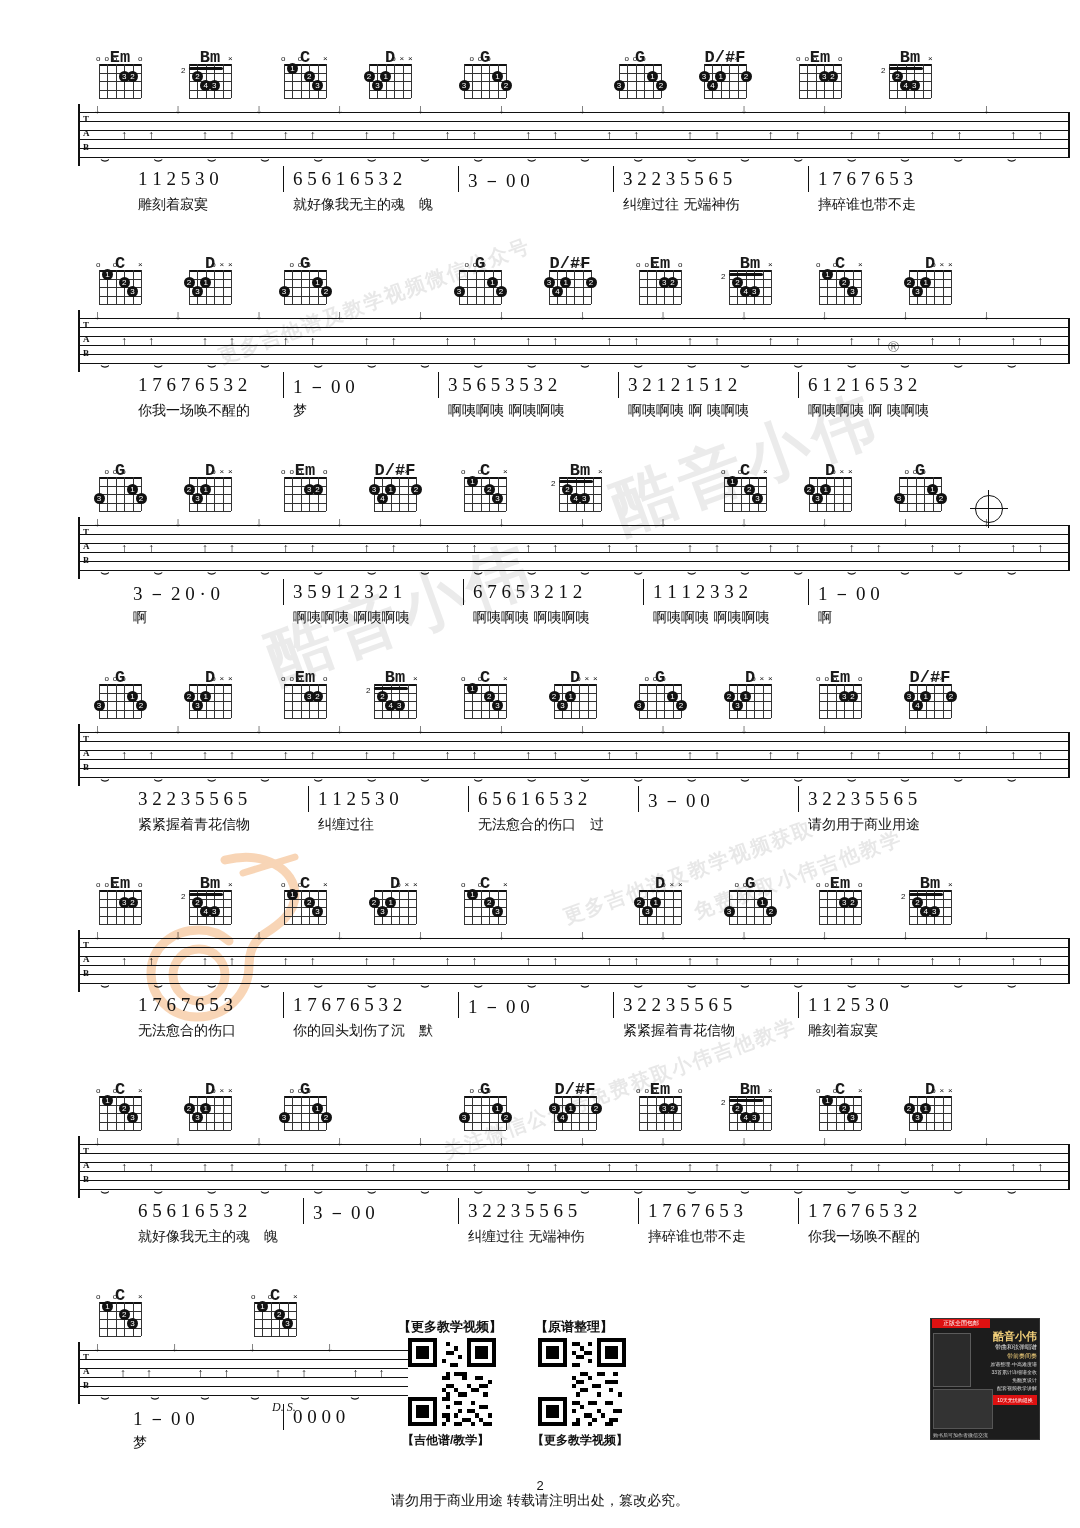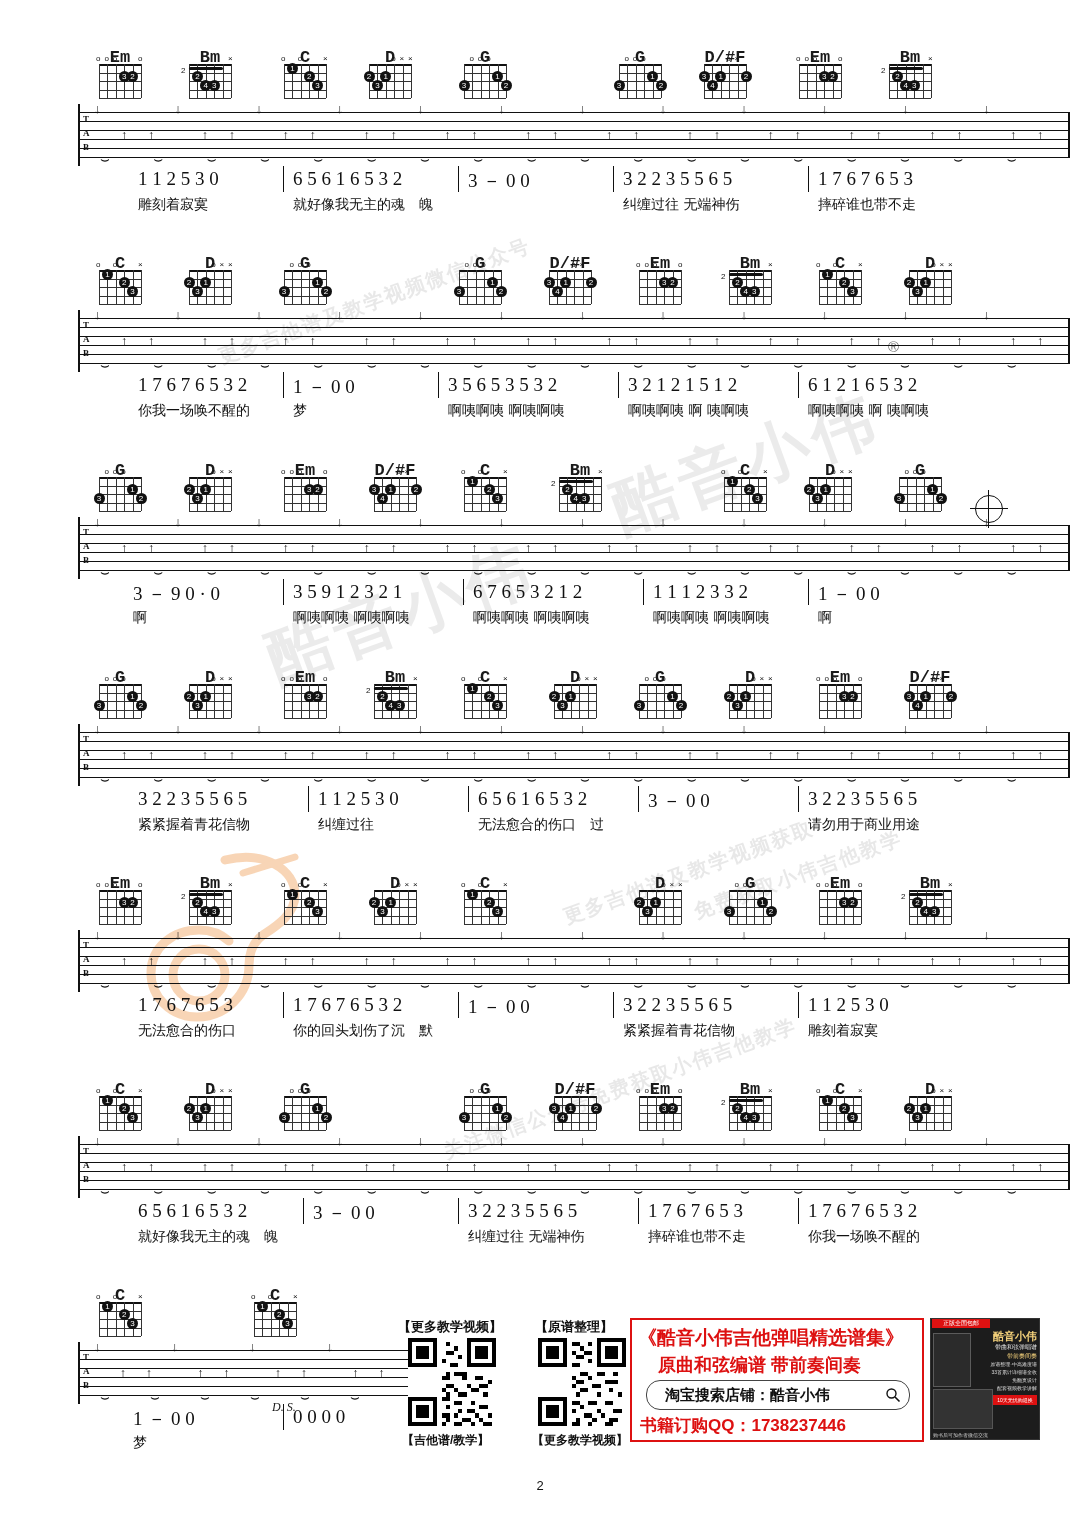--- a/index.html
+++ b/index.html
@@ -907,21 +907,21 @@
         <div class="strum" style="left: 553.333px; top: 48px;">⌣</div>
         <div class="strum" style="left: 606.667px; top: 48px;">⌣</div>
         <div class="strum" style="left: 660px; top: 48px;">⌣</div>
         <div class="strum" style="left: 713.333px; top: 48px;">⌣</div>
         <div class="strum" style="left: 766.667px; top: 48px;">⌣</div>
         <div class="strum" style="left: 820px; top: 48px;">⌣</div>
         <div class="strum" style="left: 873.333px; top: 48px;">⌣</div>
         <div class="strum" style="left: 926.667px; top: 48px;">⌣</div>
       </div>
     <div class="numrow">
-        <div class="num" style="left: 133px; top: 2px;">3  －  9 0 · 0</div>
+        <div class="num" style="left: 133px; top: 2px;">3  －  2 0 · 0</div>
         <div class="num" style="left: 293px; top: 2px;">3 5 9 1 2 3 2 1</div>
         <div class="bar" style="left: 283px; top: 0px; height: 26px;"></div>
         <div class="num" style="left: 473px; top: 2px;">6 7 6 5 3 2 1 2</div>
         <div class="bar" style="left: 463px; top: 0px; height: 26px;"></div>
         <div class="num" style="left: 653px; top: 2px;">1 1 1 2 3 3 2</div>
         <div class="bar" style="left: 643px; top: 0px; height: 26px;"></div>
         <div class="num" style="left: 818px; top: 2px;">1  －  0  0</div>
         <div class="bar" style="left: 808px; top: 0px; height: 26px;"></div>
       </div>
     <div class="lyrrow">
@@ -2020,43 +2020,32 @@
         <rect x="13" y="19" width="1" height="1"></rect>
           <rect x="17" y="19" width="2" height="1"></rect>
         <rect x="8" y="20" width="2" height="1"></rect>
           <rect x="12" y="20" width="1" height="1"></rect>
         <rect x="16" y="20" width="2" height="1"></rect>
       </g>
     </svg>
   </div>
   <div style="position:absolute;left:532px;top:1432px;font-size:12px;font-weight:bold;color:#111;">【更多教学视频】</div>
 
-  <div class="redbox" style="left:630px;top:1318px;width:290px;height:120px;">
-    <div class="redtitle" style="position:absolute;left:6px;top:5px;font-size:19px;">《酷音小伟吉他弹唱精选谱集》</div>
-    <div class="redtitle" style="position:absolute;left:26px;top:33px;font-size:18px;">原曲和弦编谱  带前奏间奏</div>
-    <div style="position:absolute;left:14px;top:60px;width:262px;height:28px;border:1px solid #444;border-radius:14px;background:#fff;">
-      <div style="position:absolute;left:18px;top:5px;font-size:15px;font-weight:bold;color:#111;">淘宝搜索店铺：酷音小伟</div>
-      <svg style="position:absolute;right:8px;top:6px;" width="16" height="16" viewBox="0 0 16 16">
-        <circle cx="6.5" cy="6.5" r="4.5" fill="none" stroke="#111" stroke-width="1.4"></circle>
-        <line x1="10" y1="10" x2="14.5" y2="14.5" stroke="#111" stroke-width="1.6"></line>
-      </svg>
-    </div>
-    <div class="redtitle" style="position:absolute;left:8px;top:94px;font-size:17px;">书籍订购QQ：1738237446</div>
-  </div>
 
   <div style="position:absolute;left:930px;top:1318px;width:108px;height:120px;background:#1c1c1c;border:1px solid #333;overflow:hidden;">
     <div style="position:absolute;left:1px;top:0;width:58px;height:9px;background:#d11;color:#fff;font-size:6px;line-height:9px;text-align:center;">正版全国包邮</div>
     <div style="position:absolute;right:2px;top:10px;color:#f3d07a;font-size:11px;font-weight:bold;">酷音小伟</div>
     <div style="position:absolute;right:2px;top:24px;color:#eee;font-size:6px;">带曲和弦弹唱谱</div>
     <div style="position:absolute;right:2px;top:33px;color:#f3d07a;font-size:6px;">带前奏间奏</div>
     <div style="position:absolute;right:2px;top:42px;color:#ddd;font-size:5px;">原谱整理·中高难度谱</div>
     <div style="position:absolute;right:2px;top:50px;color:#ddd;font-size:5px;">33首累计详细谱全收</div>
     <div style="position:absolute;right:2px;top:58px;color:#ddd;font-size:5px;">免翻页设计</div>
     <div style="position:absolute;right:2px;top:66px;color:#ddd;font-size:5px;">配套视频教学讲解</div>
     <div style="position:absolute;left:2px;top:14px;width:36px;height:52px;background:#2b2b2b;border:1px solid #5b5b5b;"></div>
     <div style="position:absolute;left:2px;top:70px;width:58px;height:38px;background:#333;border:1px solid #555;"></div>
     <div style="position:absolute;right:2px;top:76px;width:44px;height:10px;background:#d11;color:#fff;font-size:5px;line-height:10px;text-align:center;">10天无忧购退换</div>
     <div style="position:absolute;left:2px;bottom:1px;color:#ccc;font-size:5px;">购书后可加作者微信交流</div>
   </div>
 
+  <div class="footline" style="top:1492px;">请勿用于商业用途 转载请注明出处，篡改必究。</div>
   <div style="position:absolute;left:0;right:0;top:1478px;text-align:center;font-size:13px;color:#111;">2</div>
 
 </div>
 
 </body></html>

